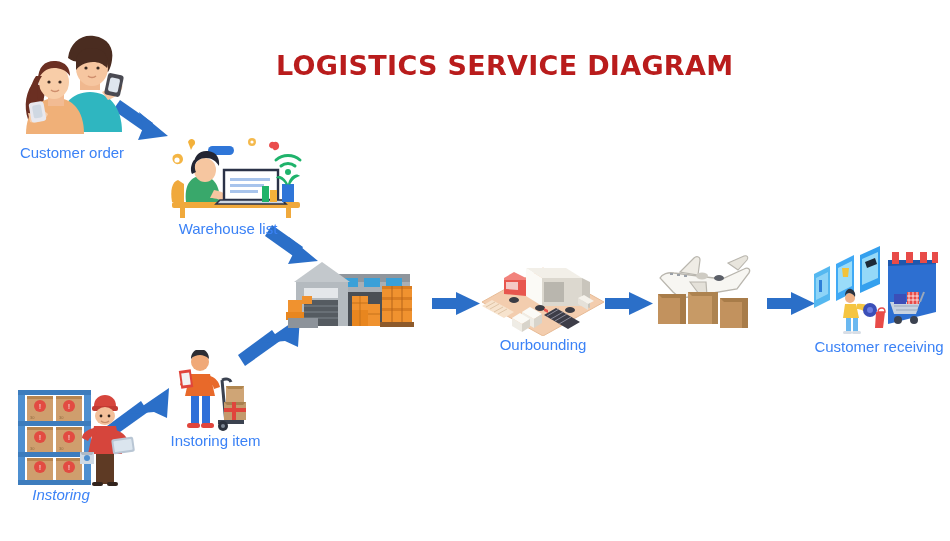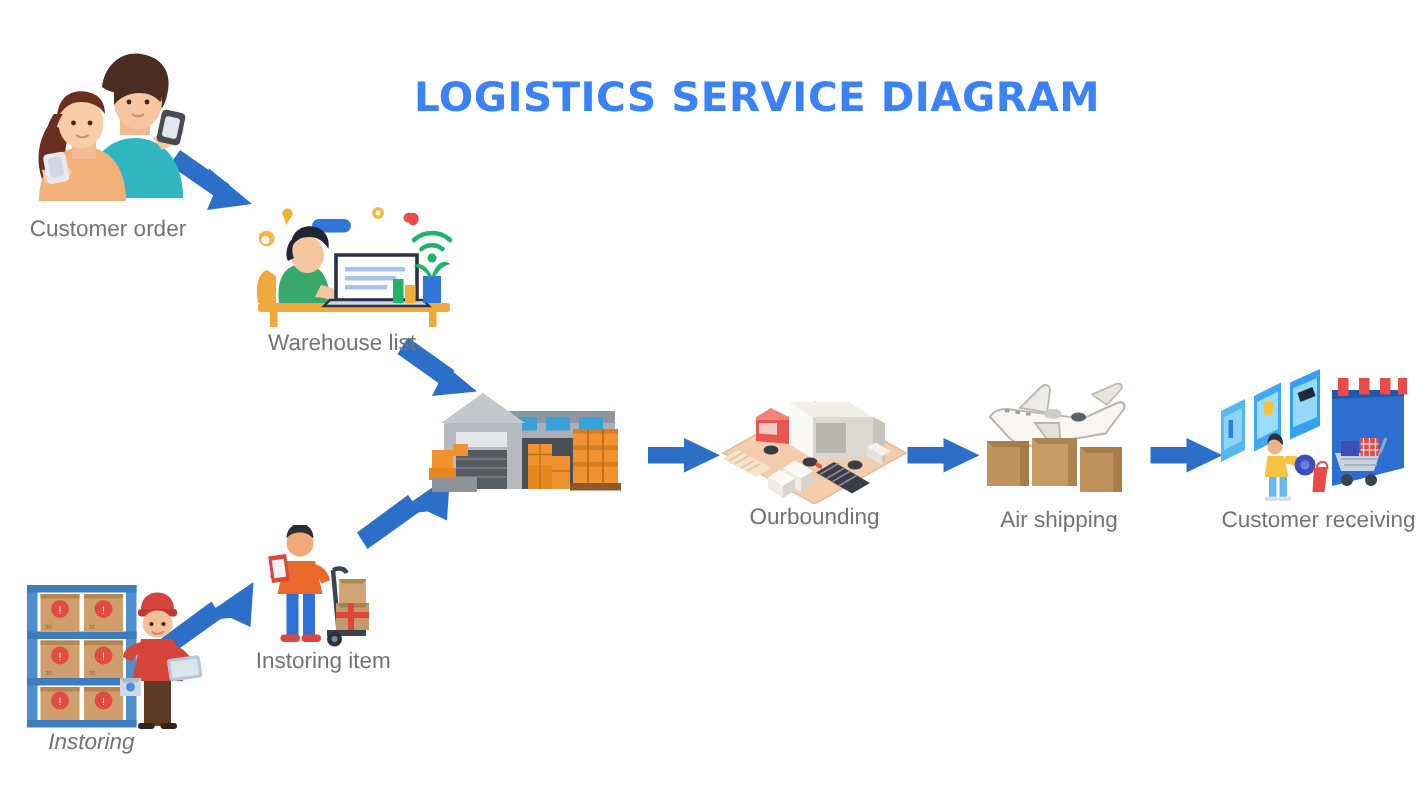--- a/index.html
+++ b/index.html
@@ -12,31 +12,31 @@
     position: relative;
   }
   #canvas { position: absolute; inset: 0; width: 950px; height: 541px; }
 
   .title {
     position: absolute;
     left: 276px; top: 50px;
     font-size: 27px;
     font-weight: bold;
     letter-spacing: 0.3px;
-    color: #3b82f6;
+    color: #b91c1c;
     white-space: nowrap;
     font-family: "DejaVu Sans", sans-serif;
   }
 
   .node { position: absolute; }
   .node-art { position: absolute; left: 0; top: 0; }
   .node-label {
     position: absolute;
     font-size: 15px;
-    color: #737373;
+    color: #3b82f6;
     white-space: nowrap;
     text-align: center;
     line-height: 18px;
   }
 
   
   #node-customer-order    { left: 8px;   top: 22px;  width: 150px; height: 140px; }
   #node-delivery-list     { left: 150px; top: 128px; width: 160px; height: 110px; }
   #node-warehouse         { left: 286px; top: 252px; width: 140px; height: 110px; }
   #node-ourbounding       { left: 478px; top: 250px; width: 130px; height: 112px; }
@@ -397,21 +397,20 @@
       <path d="M12 46h28l-4 4H16z" fill="#a87c49"></path>
       <rect x="34" y="46" width="6" height="30" fill="#a87c49"></rect>
       <rect x="42" y="44" width="30" height="32" fill="#c79a66"></rect>
       <path d="M42 44h30l-4 4H46z" fill="#ad8350"></path>
       <rect x="66" y="44" width="6" height="32" fill="#ad8350"></rect>
       <rect x="74" y="50" width="28" height="30" fill="#c2925e"></rect>
       <path d="M74 50h28l-4 4H78z" fill="#a87c49"></path>
       <rect x="96" y="50" width="6" height="30" fill="#a87c49"></rect>
     </g>
   </svg>
-  <div class="node-label" style="left:-6px; top:90px; width:132px;">Air shipping</div>
 </div>
 
 <div class="node" id="node-customer-receiving">
   <svg class="node-art" width="142" height="90" viewBox="0 0 142 90">
 
     <polygon points="6,28 22,20 22,54 6,62" fill="#55b8f0"></polygon>
     <polygon points="8,32 20,26 20,48 8,54" fill="#8ed4f7"></polygon>
     <rect x="11" y="34" width="3" height="12" fill="#2e7fd8"></rect>
     <polygon points="28,18 46,9 46,46 28,55" fill="#3fa9f5"></polygon>
     <polygon points="30,22 44,15 44,40 30,47" fill="#9adcf9"></polygon>

